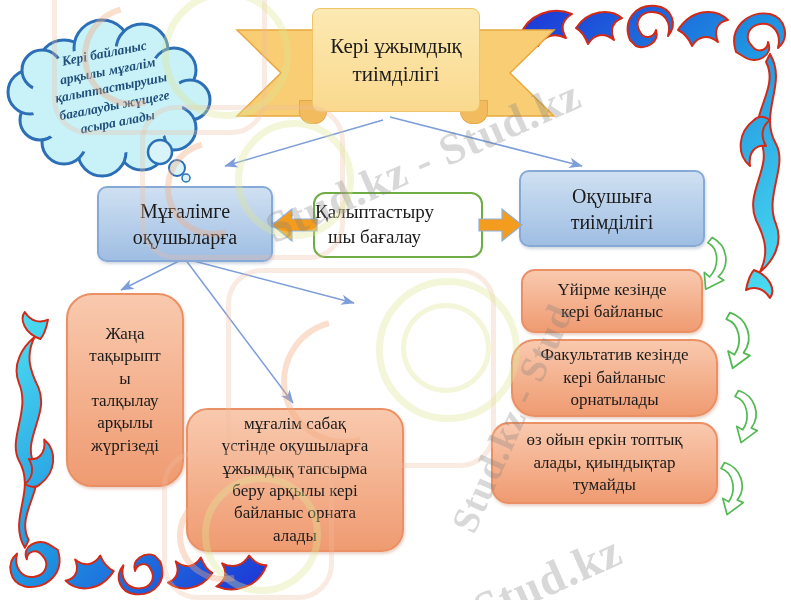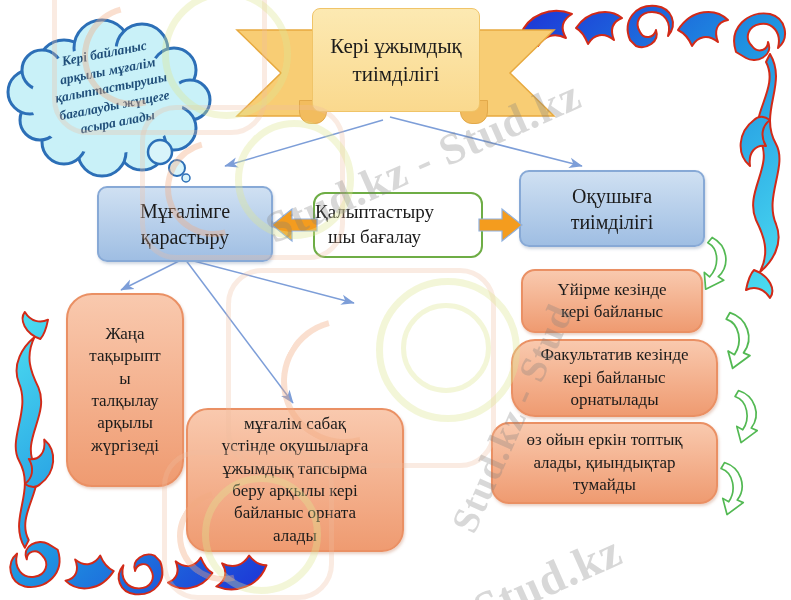--- a/index.html
+++ b/index.html
@@ -146,21 +146,21 @@
     </g>
   </svg>
   <div class="cloud-text pre">Кері байланыс
 арқылы мұғалім
 қалыптастырушы
 бағалауды жүщеге
 асыра алады</div>
 
   <div class="bluebox" style="left:97px;top:186px;width:172px;height:72px">
     <span class="pre">Мұғалімге
-қарастыру</span>
+оқушыларға</span>
   </div>
   <div class="greenbox" style="left:313px;top:192px;width:166px;height:62px">
     <span class="pre">Қалыптастыру
 шы бағалау</span>
   </div>
   <div class="bluebox" style="left:519px;top:170px;width:182px;height:73px">
     <span class="pre">Оқушыға
 тиімділігі</span>
   </div>
 

